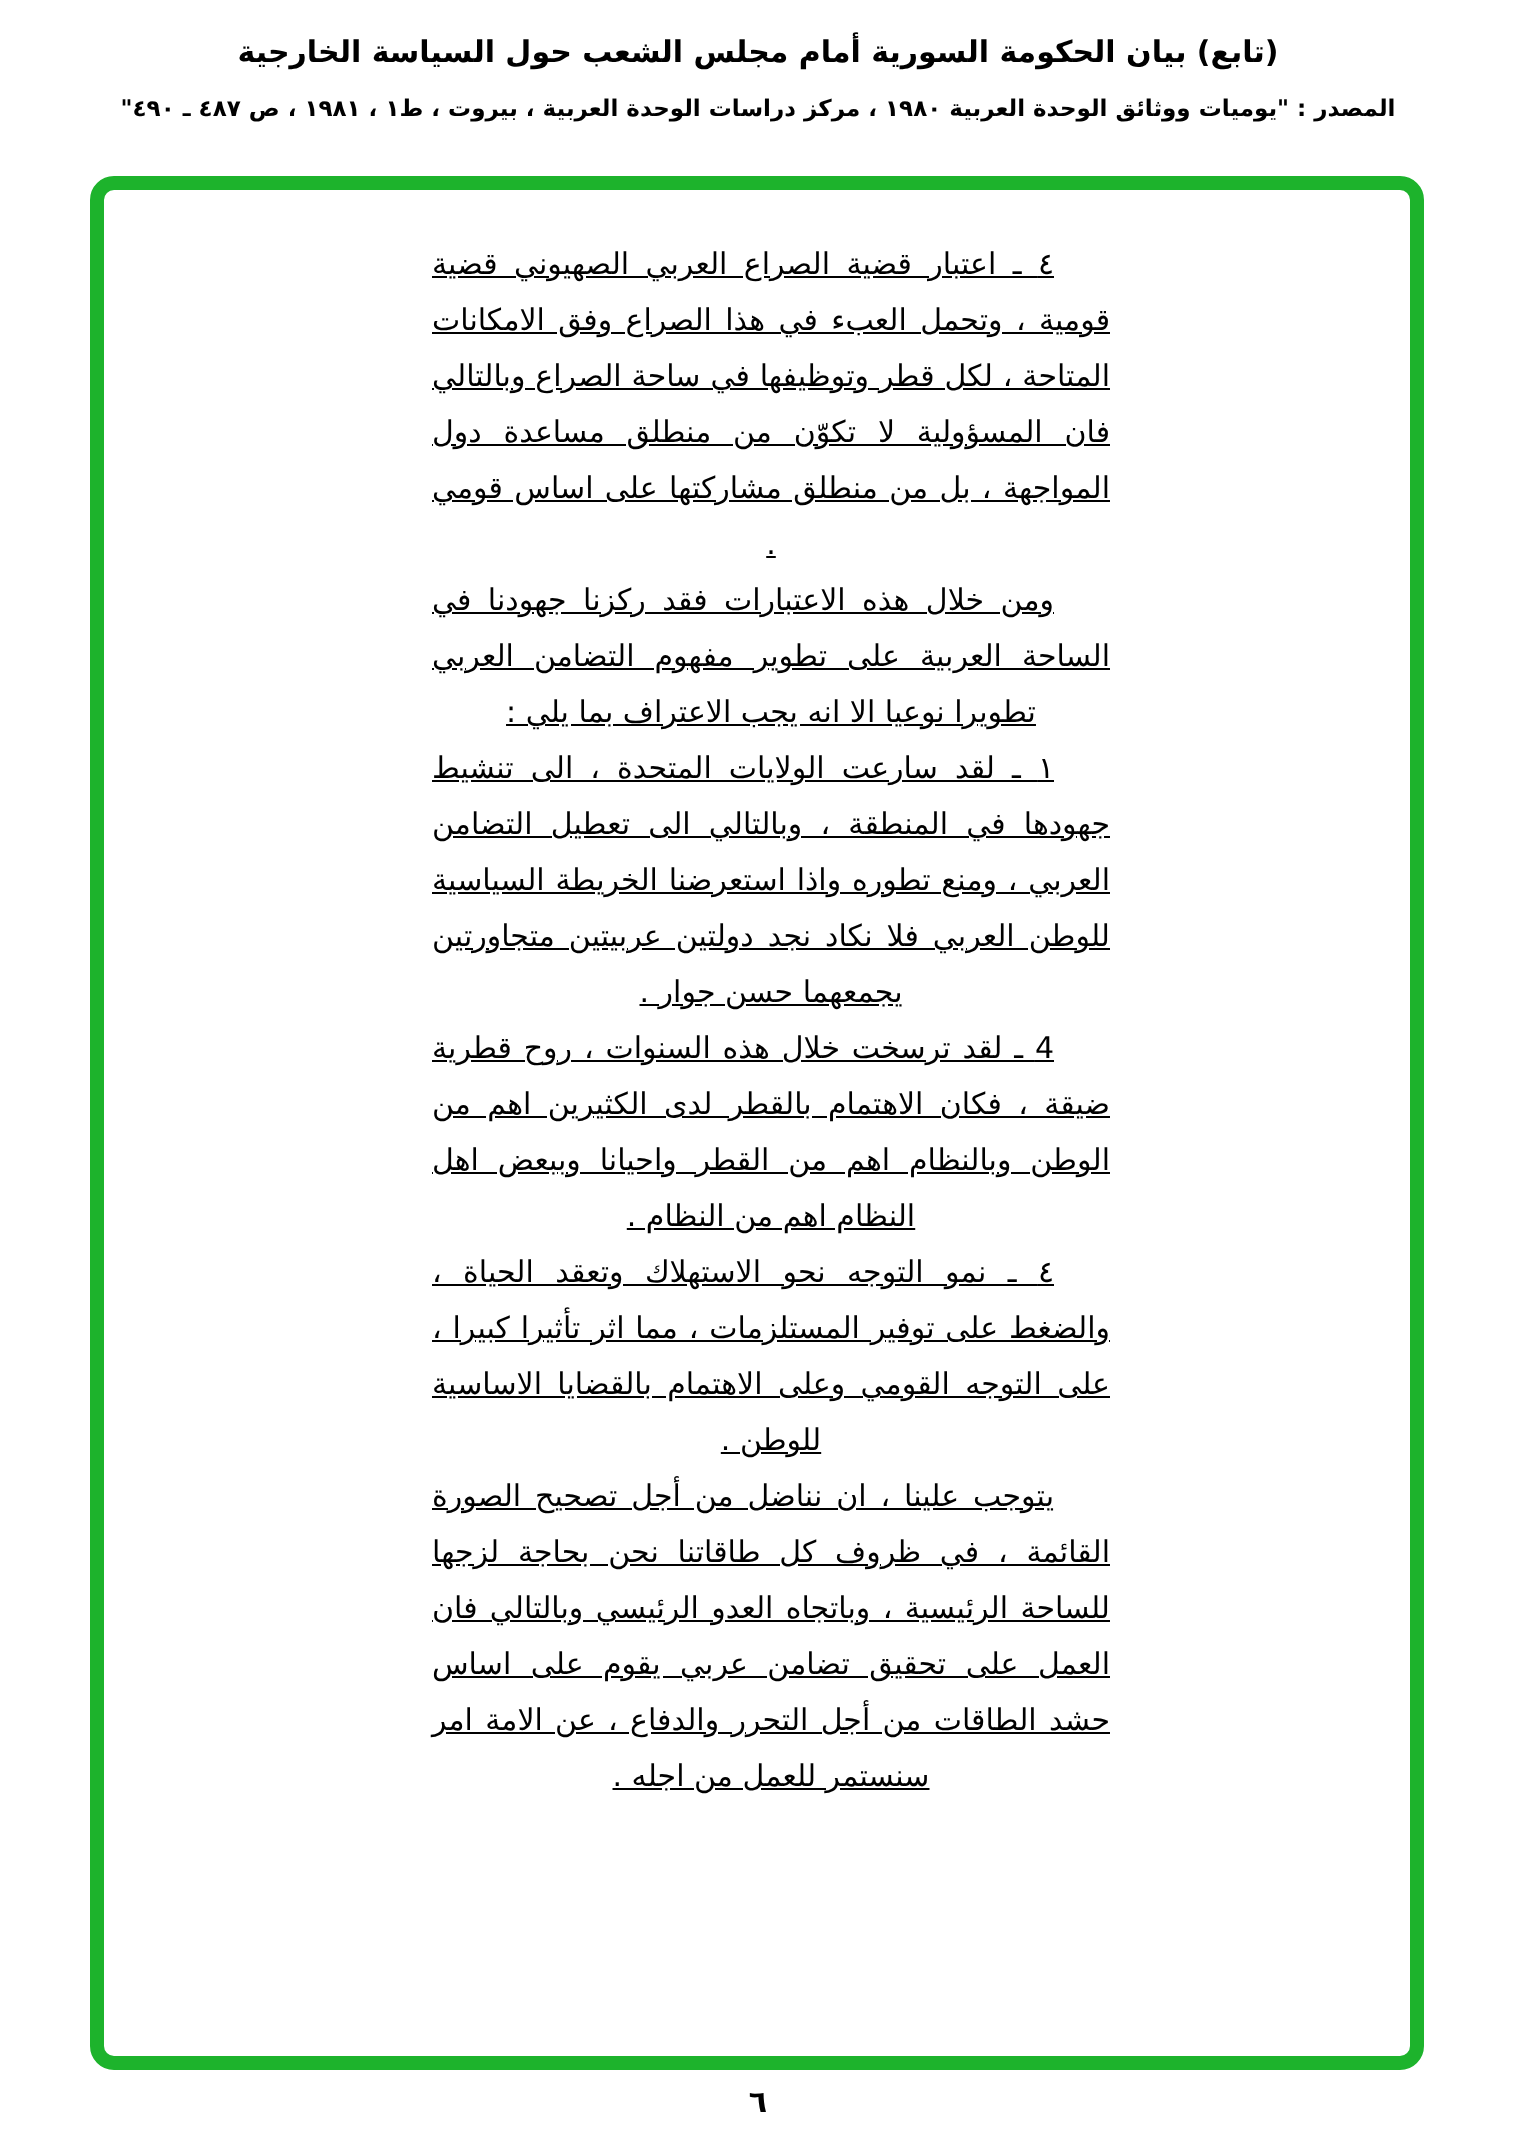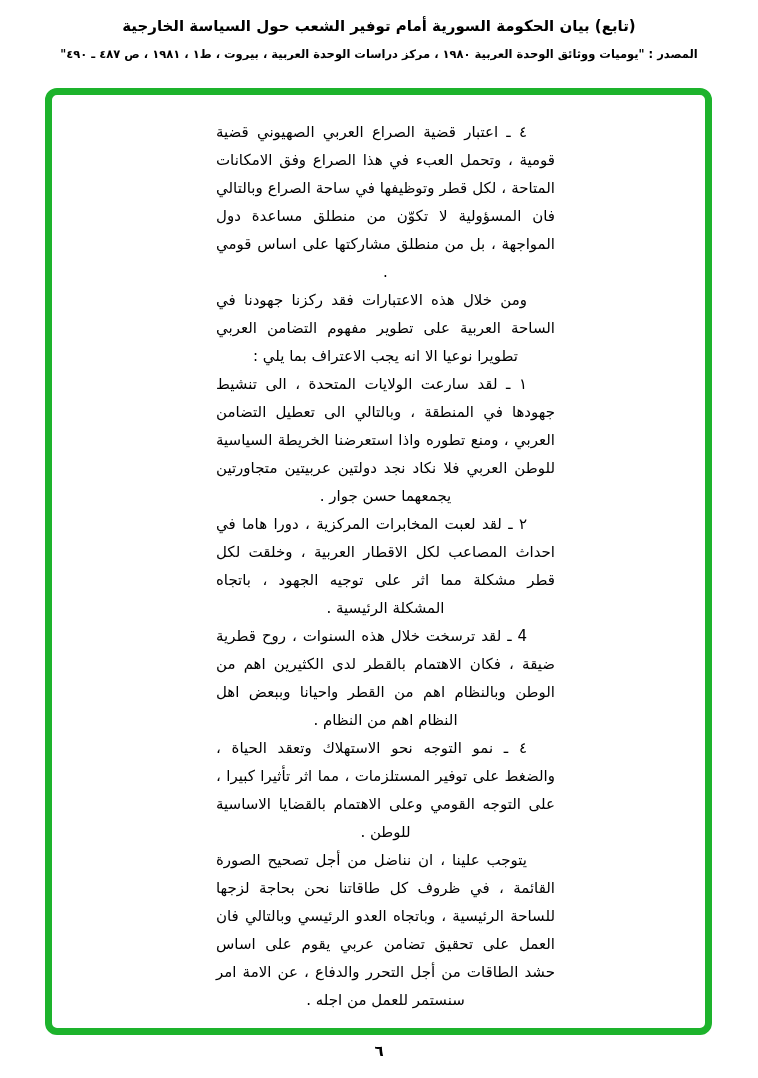--- a/index.html
+++ b/index.html
@@ -53,20 +53,21 @@
     top: 112px;
     width: 653px;
     height: 905px;
     box-sizing: border-box;
     padding: 6px 150px 0 164px;
     direction: rtl;
     text-align: justify;
     overflow: hidden;
     font-size: 15px;
     line-height: 28px;
+    text-decoration: underline;
   }
   .doc-body p {
     margin: 0;
     padding: 0;
     text-indent: 28px;
     text-align-last: center;
   }
   .page-number {
     position: absolute;
     top: 1042px;
@@ -74,29 +75,28 @@
     right: 0;
     text-align: center;
     font-weight: bold;
     font-size: 15px;
     direction: rtl;
   }
 </style>
 </head>
 <body style="--frame-green: #1db32c; color: rgb(0, 0, 0); background: rgb(255, 255, 255);">
 
-<div class="doc-title">(تابع) بيان الحكومة السورية أمام توفير الشعب حول السياسة الخارجية</div>
+<div class="doc-title">(تابع) بيان الحكومة السورية أمام مجلس الشعب حول السياسة الخارجية</div>
 
 <div class="doc-source">المصدر :  "يوميات ووثائق الوحدة العربية ١٩٨٠ ، مركز دراسات الوحدة العربية ، بيروت ، ط١ ، ١٩٨١ ، ص ٤٨٧ ـ ٤٩٠"</div>
 
 <div class="highlight-frame"></div>
 
 <div class="doc-body">
   <p>٤ ـ اعتبار قضية الصراع العربي الصهيوني قضية قومية ، وتحمل العبء في هذا الصراع وفق الامكانات المتاحة ، لكل قطر وتوظيفها في ساحة الصراع وبالتالي فان المسؤولية لا تكوّن من منطلق مساعدة دول المواجهة ، بل من منطلق مشاركتها على اساس قومي .</p>
   <p>ومن خلال هذه الاعتبارات فقد ركزنا جهودنا في الساحة العربية على تطوير مفهوم التضامن العربي تطويرا نوعيا الا انه يجب الاعتراف بما يلي :</p>
   <p>١ ـ لقد سارعت الولايات المتحدة ، الى تنشيط جهودها في المنطقة ، وبالتالي الى تعطيل التضامن العربي ، ومنع تطوره واذا استعرضنا الخريطة السياسية للوطن العربي فلا نكاد نجد دولتين عربيتين متجاورتين يجمعهما حسن جوار .</p>
-  <p>٢ ـ لقد لعبت المخابرات المركزية ، دورا هاما في احداث المصاعب لكل الاقطار العربية ، وخلقت لكل قطر مشكلة مما اثر على توجيه الجهود ، باتجاه المشكلة الرئيسية .</p>
   <p>4 ـ لقد ترسخت خلال هذه السنوات ، روح قطرية ضيقة ، فكان الاهتمام بالقطر لدى الكثيرين اهم من الوطن وبالنظام اهم من القطر واحيانا وببعض اهل النظام اهم من النظام .</p>
   <p>٤ ـ نمو التوجه نحو الاستهلاك وتعقد الحياة ، والضغط على توفير المستلزمات ، مما اثر تأثيرا كبيرا ، على التوجه القومي وعلى الاهتمام بالقضايا الاساسية للوطن .</p>
   <p>يتوجب علينا ، ان نناضل من أجل تصحيح الصورة القائمة ، في ظروف كل طاقاتنا نحن بحاجة لزجها للساحة الرئيسية ، وباتجاه العدو الرئيسي وبالتالي فان العمل على تحقيق تضامن عربي يقوم على اساس حشد الطاقات من أجل التحرر والدفاع ، عن الامة امر سنستمر للعمل من اجله .</p>
 </div>
 
 <div class="page-number">٦</div>
 
 </body></html>

